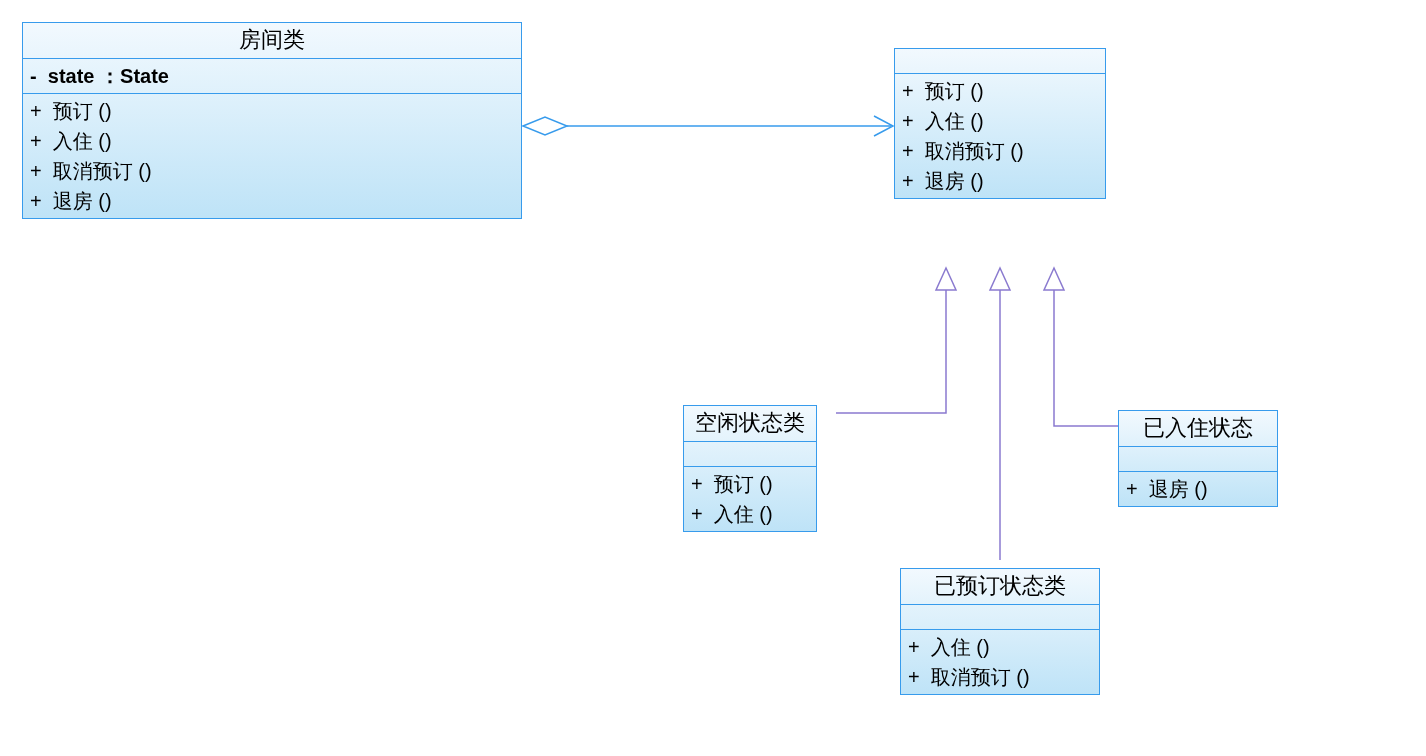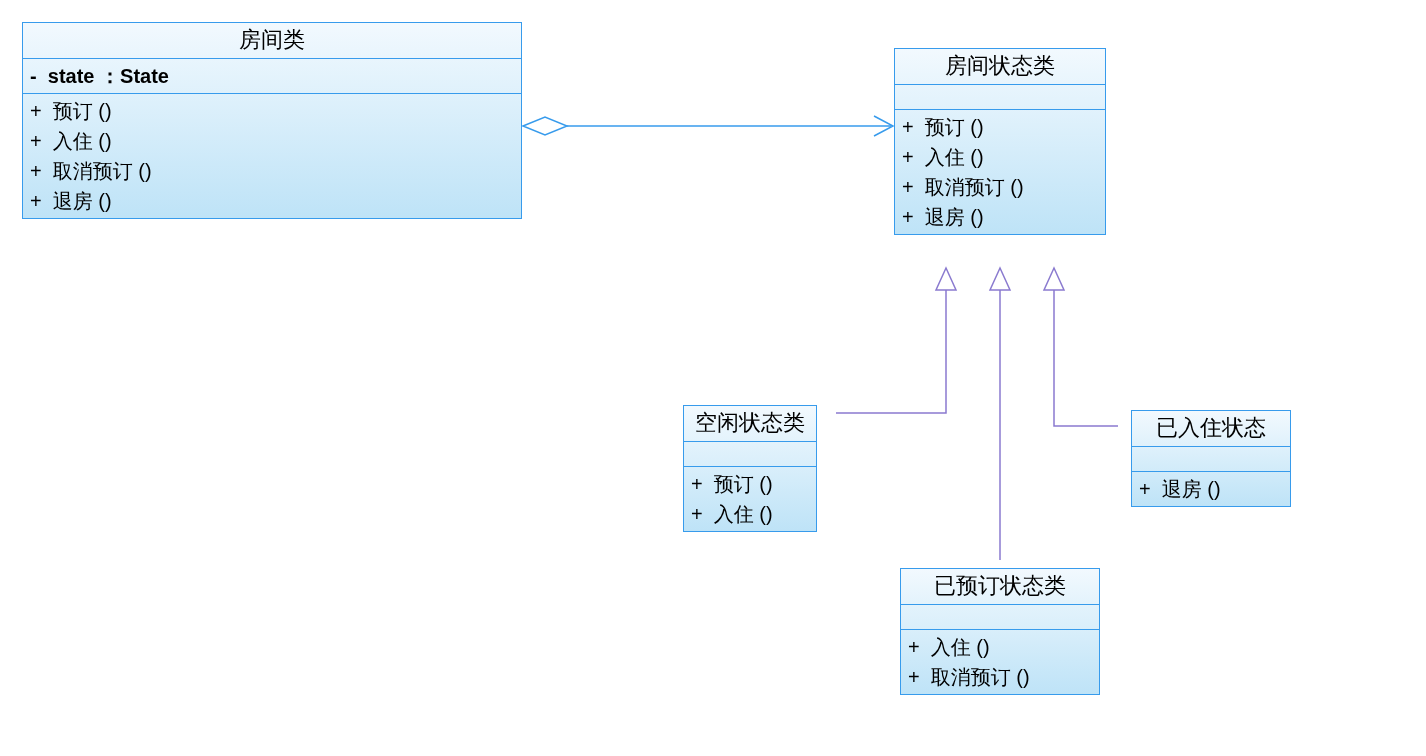--- a/index.html
+++ b/index.html
@@ -84,21 +84,20 @@
   </div>
   <div class="uml-compartment">
     <div class="row"><span>+</span>&nbsp; <span>预订 ()</span></div>
     <div class="row"><span>+</span>&nbsp; <span>入住 ()</span></div>
     <div class="row"><span>+</span>&nbsp; <span>取消预订 ()</span></div>
     <div class="row"><span>+</span>&nbsp; <span>退房 ()</span></div>
   </div>
 </div>
 
 <div class="uml-class" style="left:894px; top:48px; width:212px;">
-  <div class="uml-title">房间状态类</div>
   <div class="uml-compartment" style="min-height:20px;"></div>
   <div class="uml-compartment">
     <div class="row"><span>+</span>&nbsp; <span>预订 ()</span></div>
     <div class="row"><span>+</span>&nbsp; <span>入住 ()</span></div>
     <div class="row"><span>+</span>&nbsp; <span>取消预订 ()</span></div>
     <div class="row"><span>+</span>&nbsp; <span>退房 ()</span></div>
   </div>
 </div>
 
 <div class="uml-class" style="left:683px; top:405px; width:134px;">
@@ -112,19 +111,19 @@
 
 <div class="uml-class" style="left:900px; top:560px; width:200px;margin-top:8px;">
   <div class="uml-title">已预订状态类</div>
   <div class="uml-compartment" style="min-height:20px;"></div>
   <div class="uml-compartment">
     <div class="row"><span>+</span>&nbsp; <span>入住 ()</span></div>
     <div class="row"><span>+</span>&nbsp; <span>取消预订 ()</span></div>
   </div>
 </div>
 
-<div class="uml-class" style="left:1118px; top:410px; width:160px;margin-left:13px;">
+<div class="uml-class" style="left:1118px; top:410px; width:160px;">
   <div class="uml-title">已入住状态</div>
   <div class="uml-compartment" style="min-height:20px;"></div>
   <div class="uml-compartment">
     <div class="row"><span>+</span>&nbsp; <span>退房 ()</span></div>
   </div>
 </div>
 
 </body></html>

